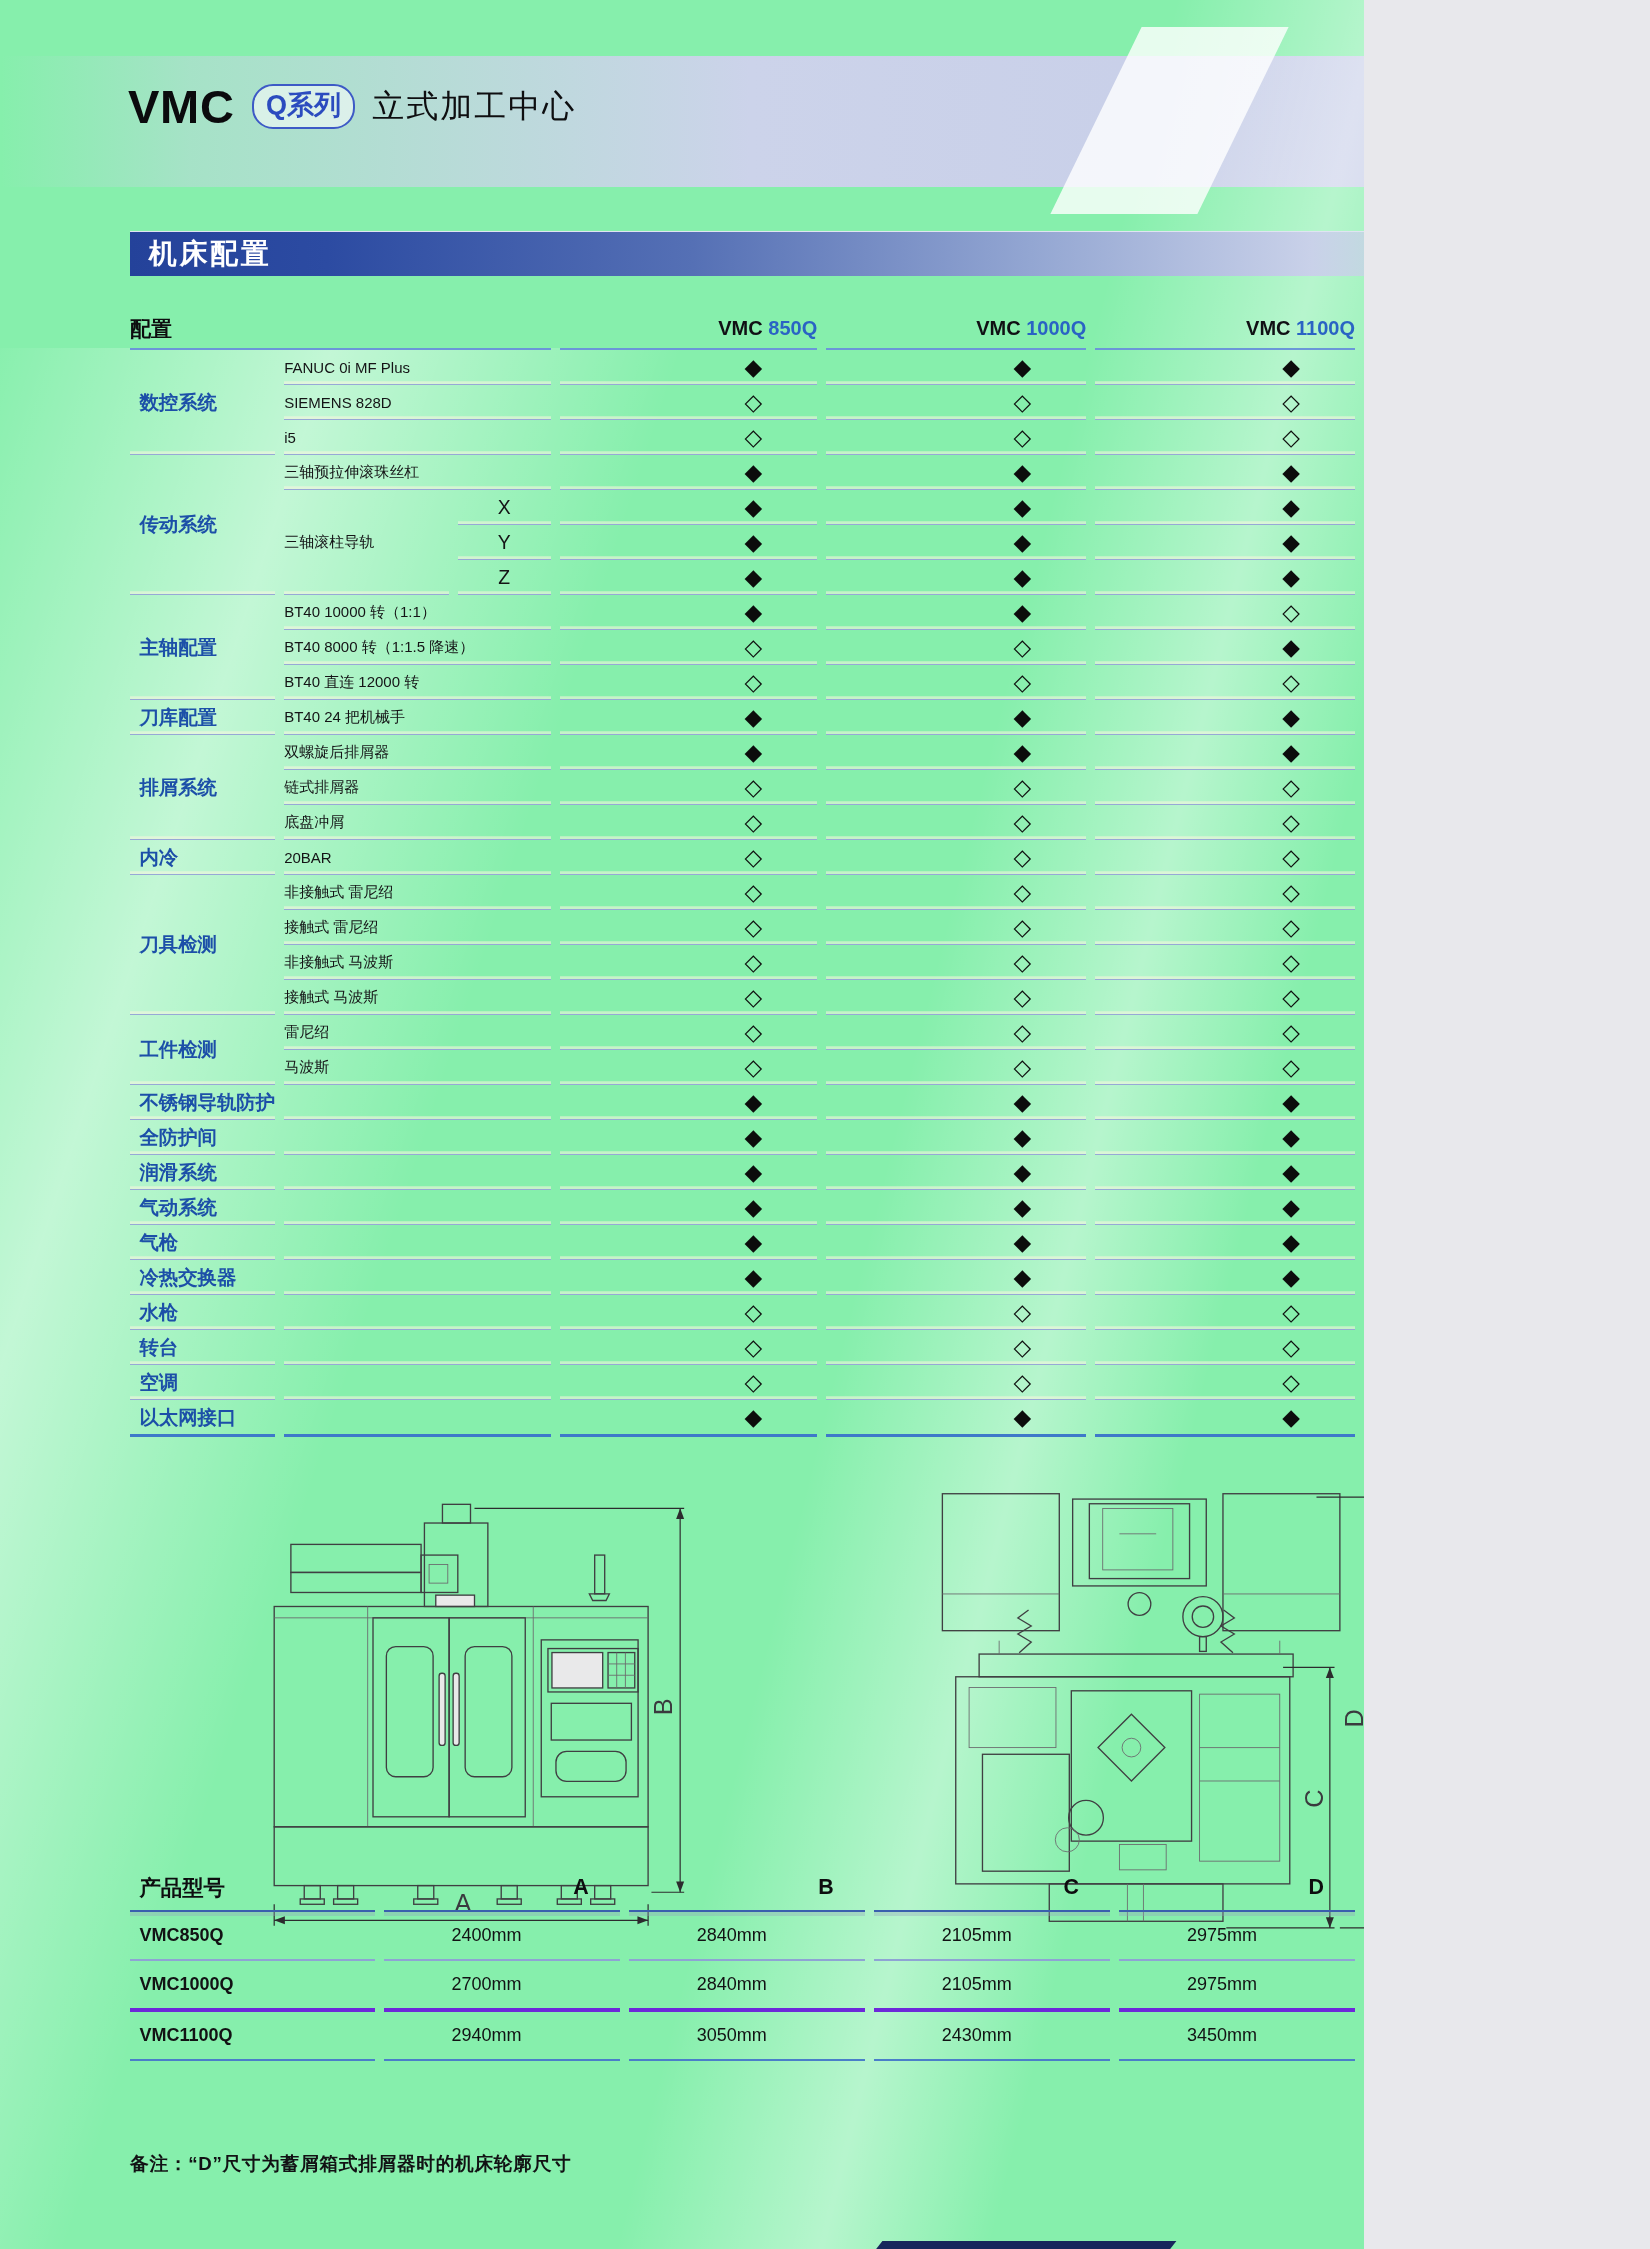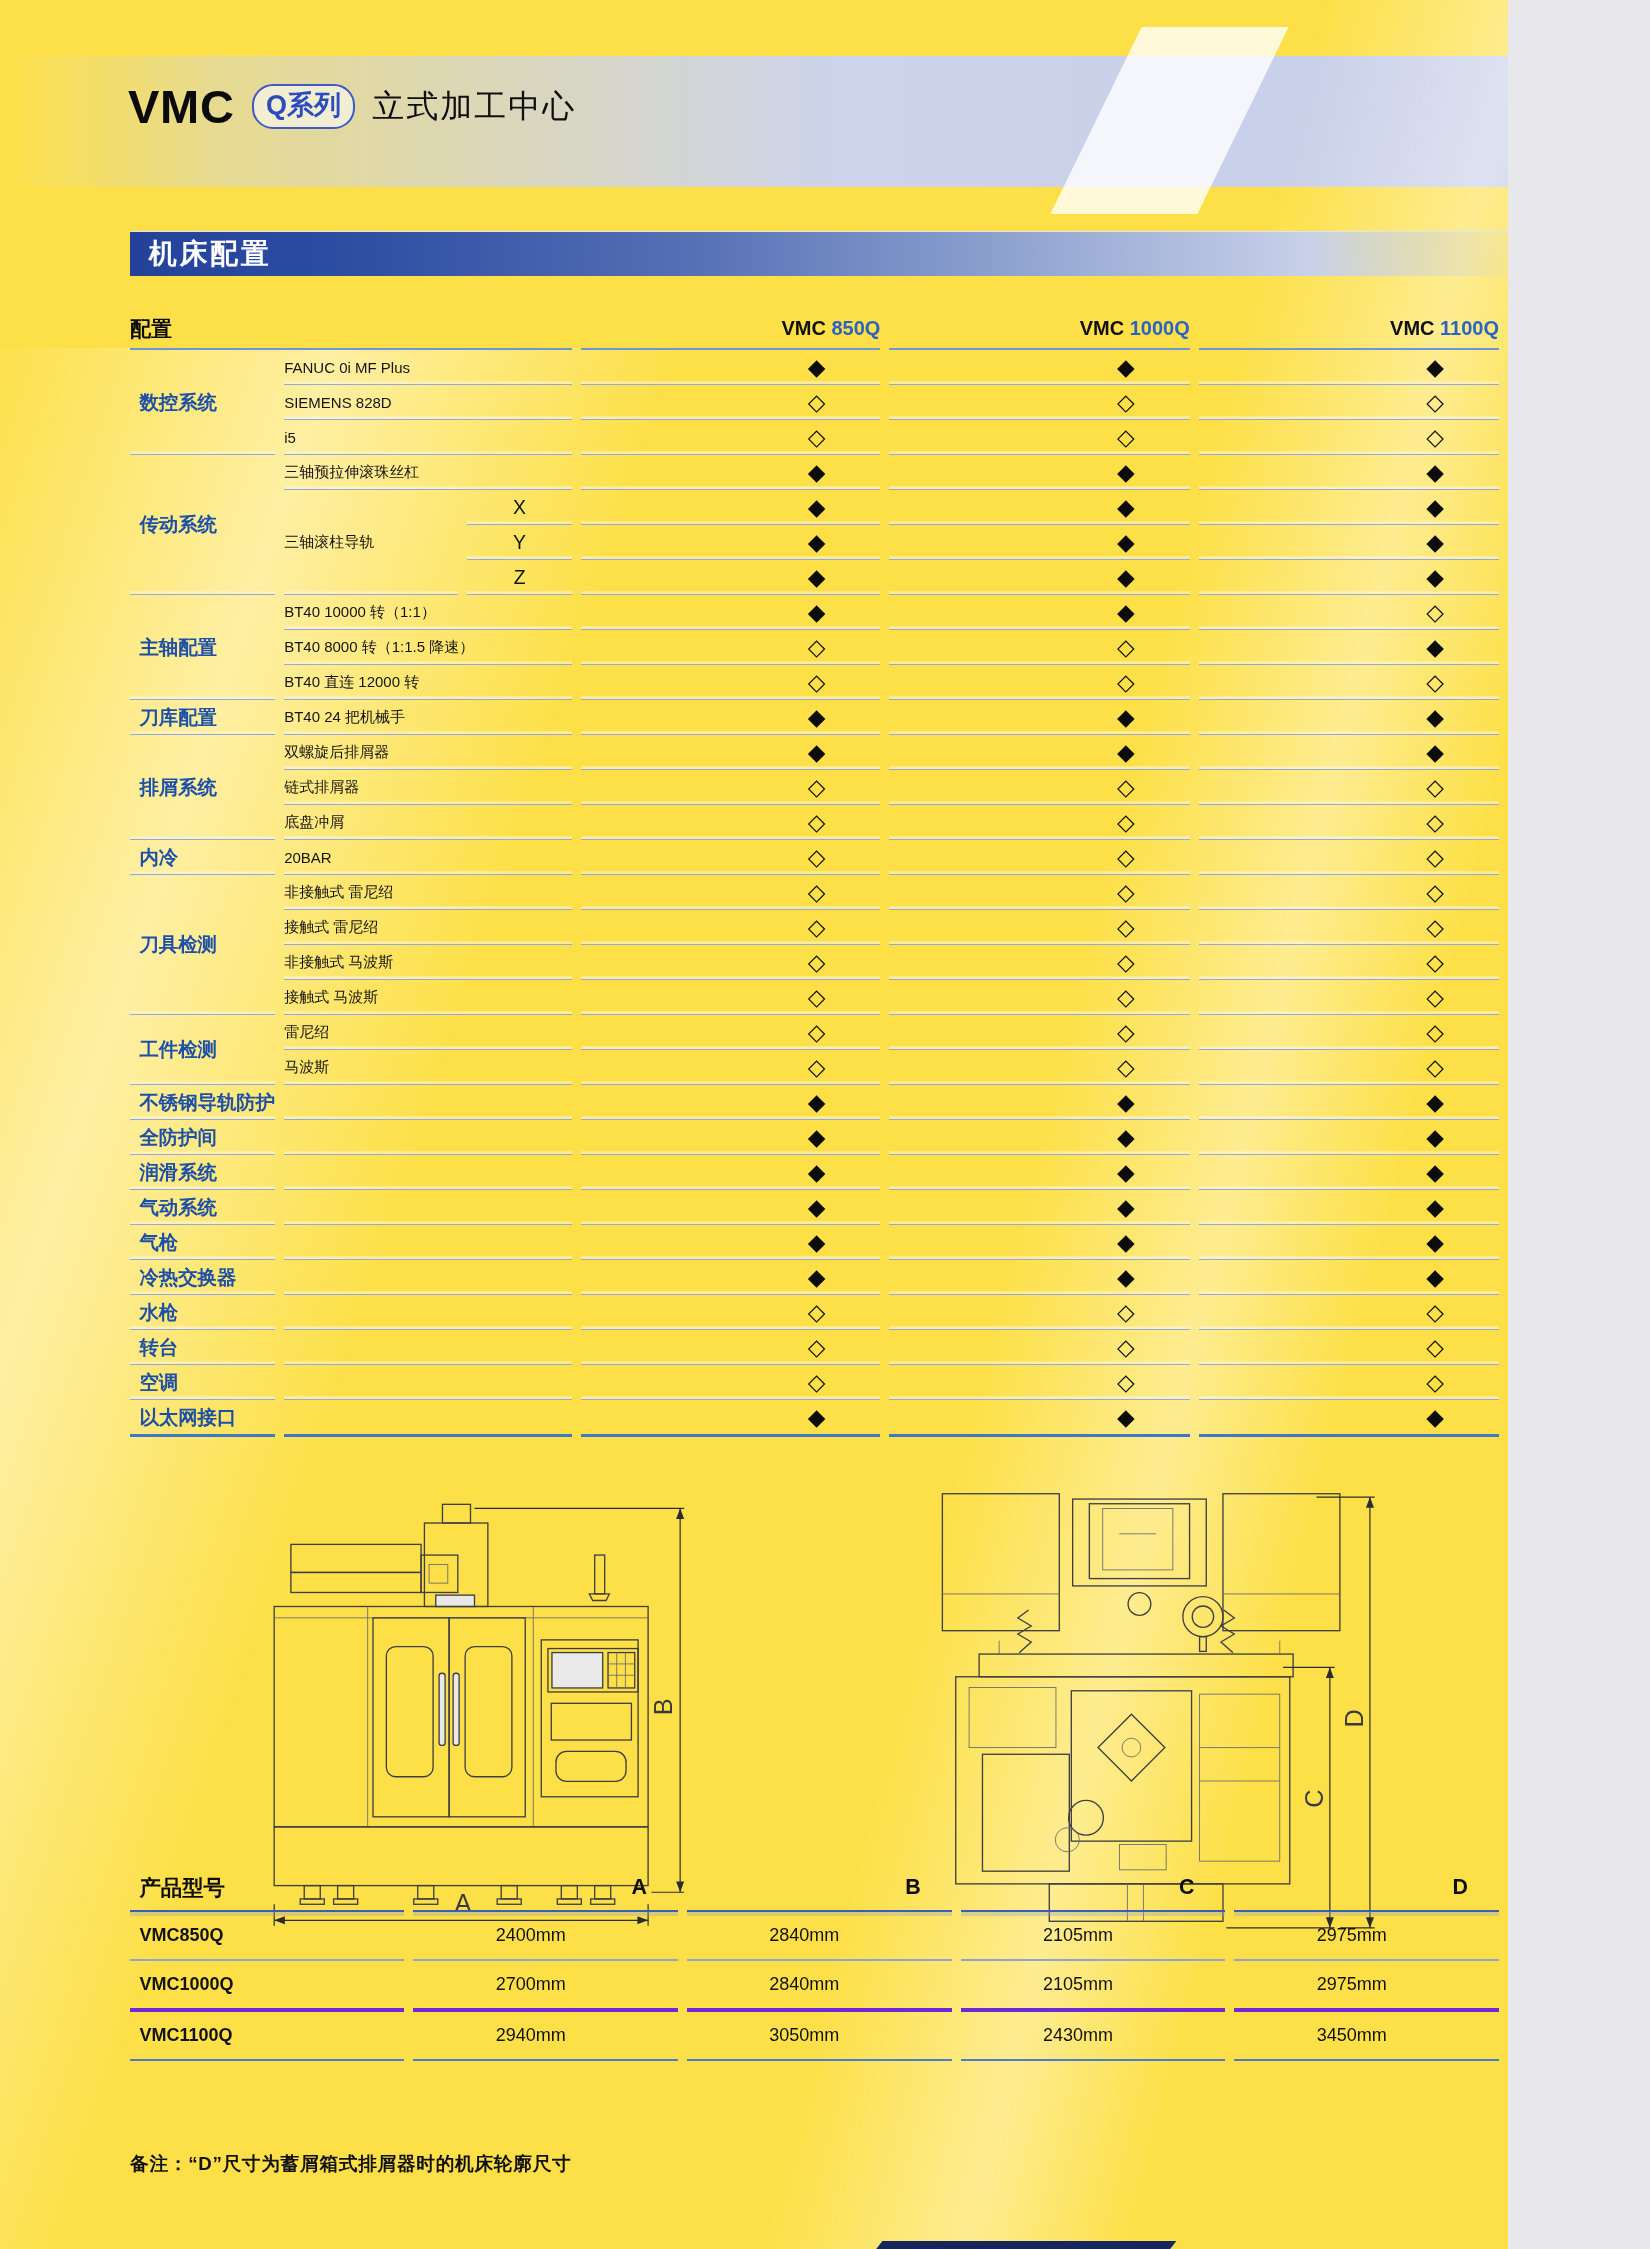--- a/index.html
+++ b/index.html
@@ -1,19 +1,19 @@
 <!DOCTYPE html>
 <html style="font-size:10.7px"><head>
 <meta charset="utf-8">
 <style>
   html,body{margin:0;padding:0;}
   body{background:#e8e8ec;}
   .page{
-    position:relative; width:1508px; height:2250px;
-    background:#fde047; overflow:hidden;
+    position:relative; width:1364px; height:2250px;
+    background:#86efac; overflow:hidden;
     font-family:"Liberation Sans","DejaVu Sans",sans-serif;
     color:#111;
   }
   
   .top-band{position:absolute;top:56px;left:0;right:0;height:131px;
     background:linear-gradient(90deg,rgba(205,211,232,0) 0%,rgba(205,211,232,.45) 14%,#ccd3ea 55%,#c7cee8 100%);}
   .slash{position:absolute;top:27px;height:187px;left:1096px;width:147px;
     background:rgba(255,255,255,.8);transform:skewX(-26deg);}
   .bigwedge{position:absolute;top:348px;left:-334px;width:702px;height:1938px;
     transform:skewX(-18deg);

